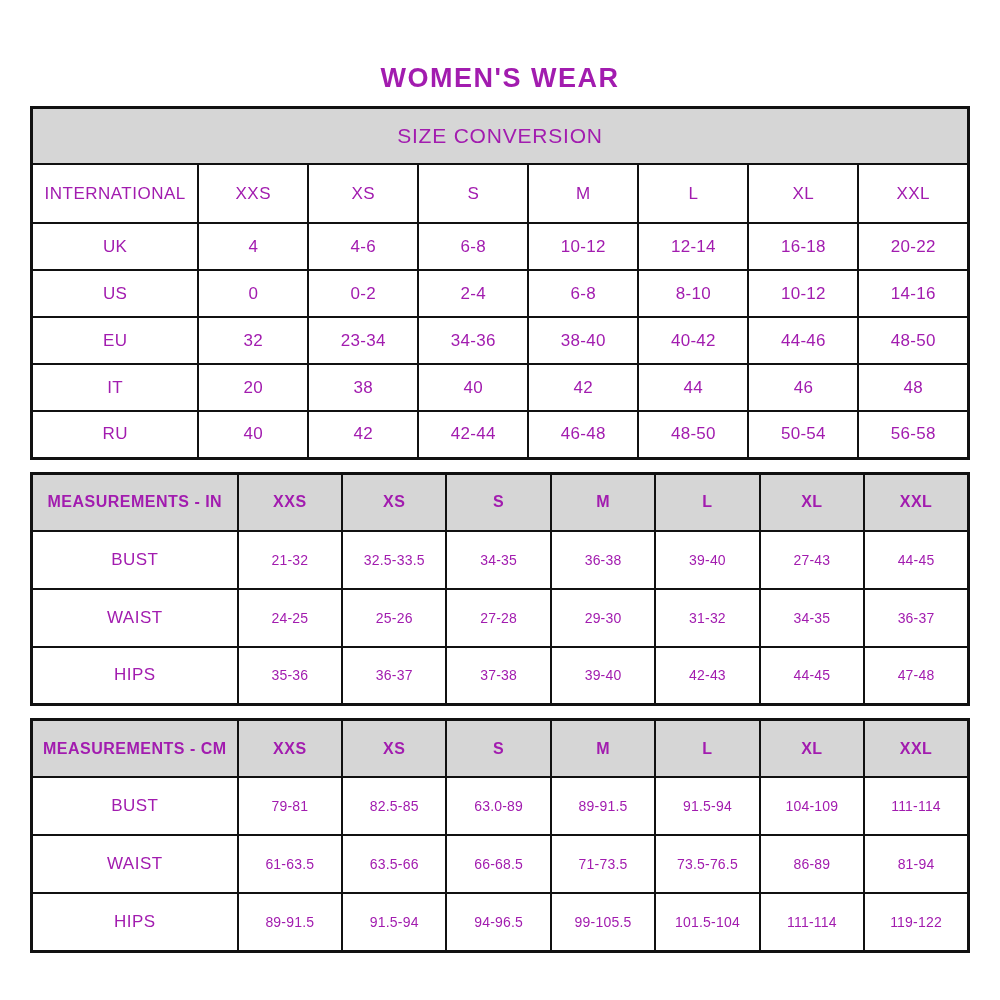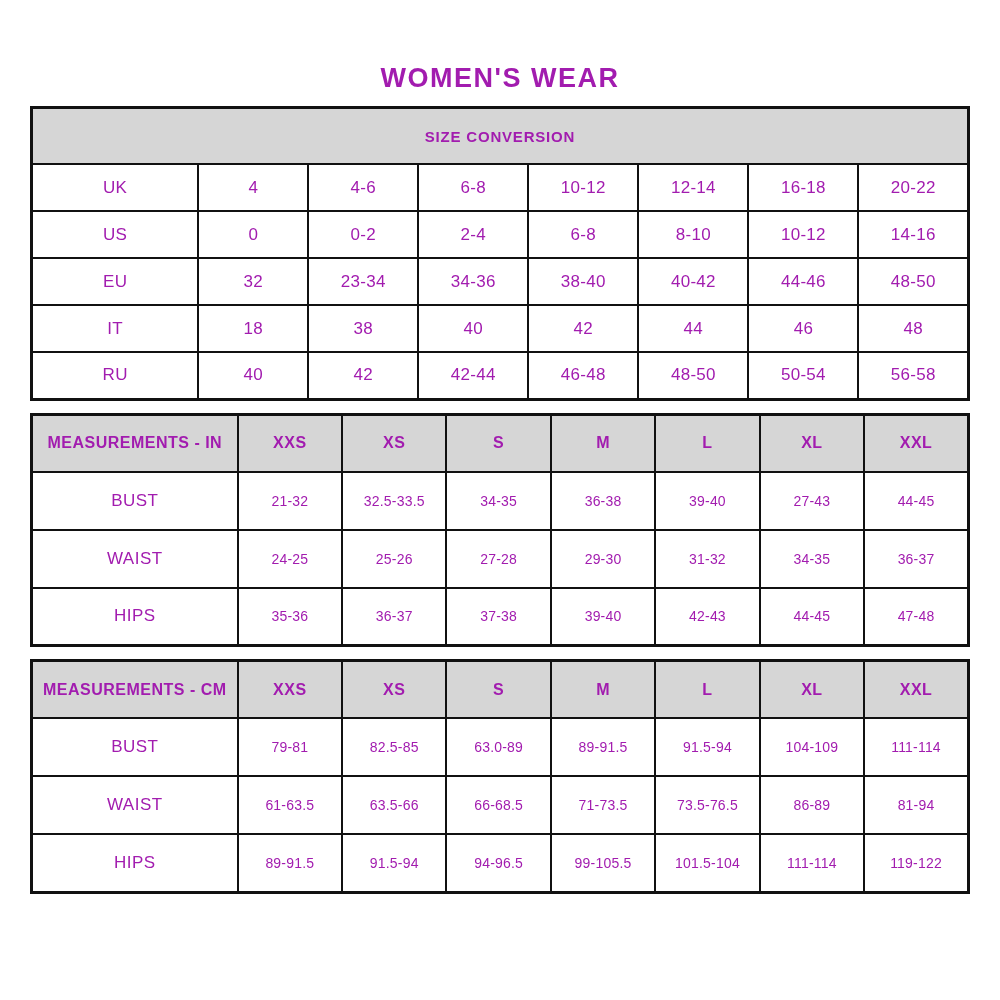--- a/index.html
+++ b/index.html
@@ -31,22 +31,22 @@
     vertical-align:middle;
     padding:2px 4px;
     overflow:hidden;
     white-space:nowrap;
   }
   
   .t1 col.c-label{width:17.8%;}
   .t1 col.c-size{width:11.742857%;}
   .t1 .title-row td{
     background:#d6d6d6;
-    font-weight:700;
-    font-size:15px;
+    font-weight:400;
+    font-size:21px;
     letter-spacing:0.8px;
     height:50px;
   }
   .t1 .header-row th{
     background:#ffffff;
     font-weight:400;
     font-size:17px;
     height:53px;
     letter-spacing:0.5px;
   }
@@ -80,20 +80,30 @@
         <col class="c-size">
         <col class="c-size">
         <col class="c-size">
         <col class="c-size">
         <col class="c-size">
       </colgroup>
       <thead>
         <tr class="title-row">
           <td colspan="8">SIZE CONVERSION</td>
         </tr>
+        <tr class="header-row">
+          <th>INTERNATIONAL</th>
+          <th>XXS</th>
+          <th>XS</th>
+          <th>S</th>
+          <th>M</th>
+          <th>L</th>
+          <th>XL</th>
+          <th>XXL</th>
+        </tr>
       </thead>
       <tbody>
         <tr>
           <td class="row-label">UK</td>
           <td class="value">4</td>
           <td class="value">4-6</td>
           <td class="value">6-8</td>
           <td class="value">10-12</td>
           <td class="value">12-14</td>
           <td class="value">16-18</td>
@@ -114,21 +124,21 @@
           <td class="value">32</td>
           <td class="value">23-34</td>
           <td class="value">34-36</td>
           <td class="value">38-40</td>
           <td class="value">40-42</td>
           <td class="value">44-46</td>
           <td class="value">48-50</td>
         </tr>
         <tr>
           <td class="row-label">IT</td>
-          <td class="value">18</td>
+          <td class="value">20</td>
           <td class="value">38</td>
           <td class="value">40</td>
           <td class="value">42</td>
           <td class="value">44</td>
           <td class="value">46</td>
           <td class="value">48</td>
         </tr>
         <tr>
           <td class="row-label">RU</td>
           <td class="value">40</td>

